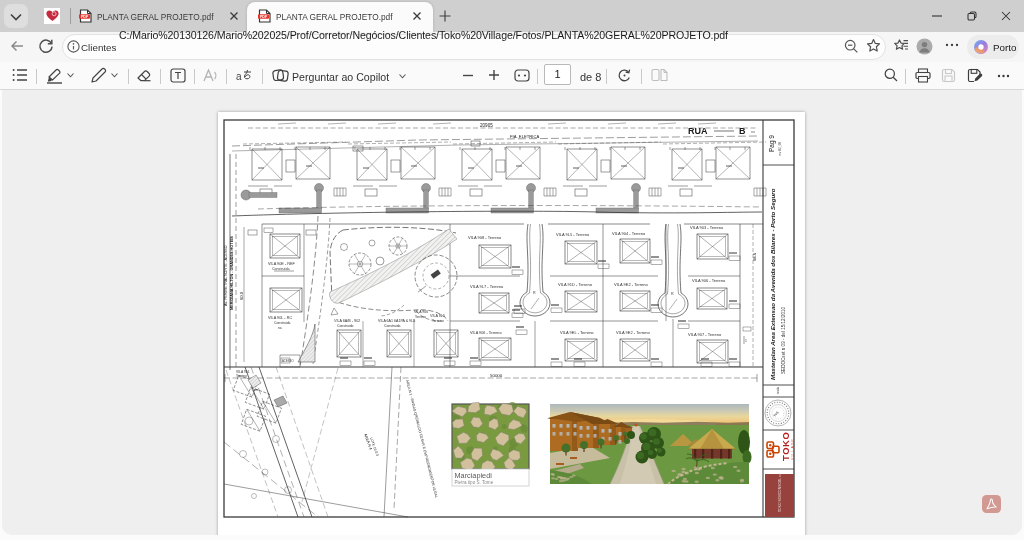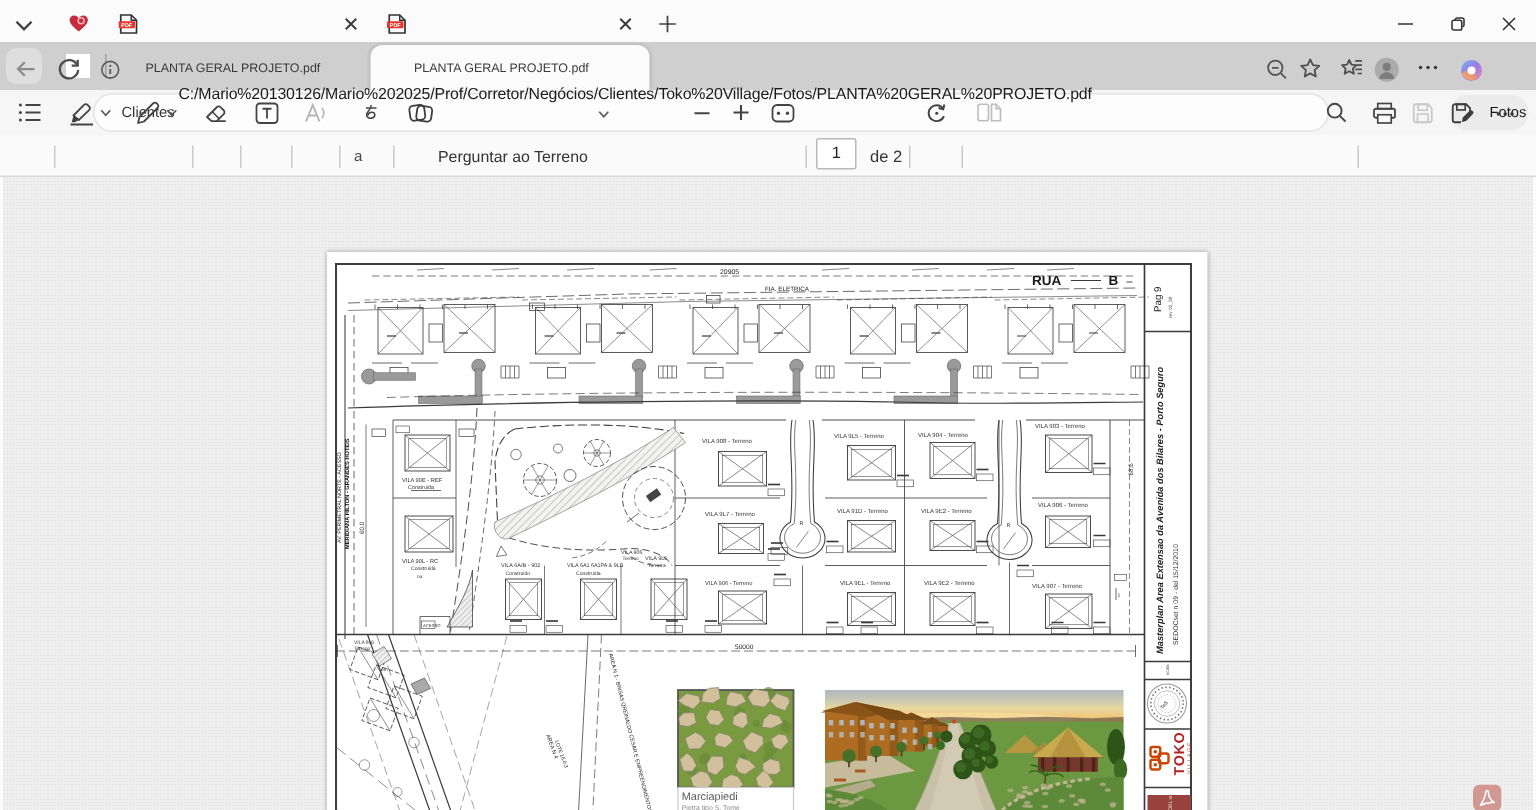--- a/index.html
+++ b/index.html
@@ -1,17 +1,17 @@
 <!DOCTYPE html>
 <html><head>
 <meta charset="utf-8">
 <style>
   html,body{margin:0;padding:0;width:1024px;height:540px;overflow:hidden;
     font-family:"Liberation Sans",sans-serif;}
-  .abs{position:absolute;margin-top:28px;}
+  .abs{position:absolute;}
   #win{position:relative;width:1024px;height:540px;background:#fbfbfb;}
   .hatch{background-image:
     repeating-linear-gradient(45deg, rgba(255,255,255,.5) 0 1px, rgba(0,0,0,0) 1px 4px),
     repeating-linear-gradient(-45deg, rgba(255,255,255,.5) 0 1px, rgba(0,0,0,0) 1px 4px);}
   #tabbar{left:0;top:0;width:1024px;height:32px;background:#cfcfcf;}
   #tabmenu{left:4px;top:4px;width:24px;height:24px;border-radius:7px;background:#dedede;}
   .favsq{left:44px;top:8px;width:16px;height:16px;background:#fff;}
   .vsep{width:1px;height:16px;top:8px;background:#9d9d9d;}
   .tabtxt{font-size:8.3px;color:#3a3a3a;top:12px;white-space:nowrap;letter-spacing:0;}
   #tab2{left:247px;top:2px;width:186px;height:30px;background:#fbfbfb;border-radius:8px 8px 0 0;box-shadow:0 0 3px rgba(0,0,0,.18);}
@@ -130,21 +130,21 @@
       </linearGradient>
       <linearGradient id="cpB" x1="0" y1="1" x2="1" y2="0">
         <stop offset="0" stop-color="#f4bc66"></stop>
           <stop offset="1" stop-color="#ee7a62"></stop>
       </linearGradient>
     </defs>
     <circle cx="8" cy="8" r="7" fill="url(#cpA)"></circle>
     <path d="M1.4 10.2 A7 7 0 0 0 11.8 13 L10.2 9.4 A4.2 4.2 0 0 1 4.2 7.6 Z" fill="url(#cpB)" opacity="0.9"></path>
     <circle cx="8" cy="8" r="2.7" fill="#fdfdfd"></circle>
   </svg>
-  <div class="abs" style="left:993px;top:42px;font-size:9.8px;color:#1a1a1a">Fotos</div>
+  <div class="abs" style="left:993px;top:42px;font-size:9.8px;color:#1a1a1a">Porto</div>
 
   <div id="toolbar" class="abs"></div>
   <svg class="ic" style="left:12px;top:68px" width="16" height="14" viewBox="0 0 16 14">
     <path d="M5 2 H15 M5 7 H15 M5 12 H15" stroke="#444" stroke-width="1.3"></path>
     <circle cx="1.6" cy="2" r="1" fill="#444"></circle>
       <circle cx="1.6" cy="7" r="1" fill="#444"></circle>
       <circle cx="1.6" cy="12" r="1" fill="#444"></circle>
   </svg>
   <div class="abs tsep" style="left:36px"></div>
 
@@ -187,39 +187,39 @@
   <div class="abs" style="left:236px;top:71px;font-size:10px;color:#444">a</div>
   <svg class="ic" style="left:242px;top:69px" width="11" height="11" viewBox="0 0 11 11">
     <path d="M2 3 H9 M5.5 1 C5.5 4 3 5 2.5 7 C2 9.5 4.5 10.3 6.5 9.5 C8.5 8.7 8.3 5.8 6 5.8 C4.5 5.8 3.5 6.8 3.4 8" fill="none" stroke="#444" stroke-width="1"></path>
   </svg>
   <div class="abs tsep" style="left:262px"></div>
 
   <svg class="ic" style="left:272px;top:67px" width="17" height="17" viewBox="0 0 17 17">
     <rect x="1.2" y="3.2" width="10" height="10" rx="2.6" fill="none" stroke="#3d3d3d" stroke-width="1.2" transform="rotate(-8 6.2 8.2)"></rect>
     <rect x="5.8" y="3.8" width="10" height="10" rx="2.6" fill="none" stroke="#3d3d3d" stroke-width="1.2" transform="rotate(8 10.8 8.8)"></rect>
   </svg>
-  <div class="abs" style="left:292px;top:70.5px;font-size:10.6px;color:#333">Perguntar ao Terreno</div>
+  <div class="abs" style="left:292px;top:70.5px;font-size:10.6px;color:#333">Perguntar ao Copilot</div>
   <svg class="ic" style="left:398px;top:73px" width="9" height="7" viewBox="0 0 9 7">
     <path d="M1.5 1.5 L4.5 4.8 L7.5 1.5" fill="none" stroke="#555" stroke-width="1.1"></path>
   </svg>
 
   <svg class="ic" style="left:462px;top:74px" width="12" height="3" viewBox="0 0 12 3">
     <path d="M1 1.5 H11" stroke="#444" stroke-width="1.4"></path>
   </svg>
   <svg class="ic" style="left:488px;top:69px" width="12" height="12" viewBox="0 0 12 12">
     <path d="M6 1 V11 M1 6 H11" stroke="#444" stroke-width="1.4"></path>
   </svg>
   <svg class="ic" style="left:514px;top:69px" width="16" height="13" viewBox="0 0 16 13">
     <rect x="1" y="1" width="14" height="11" rx="3" fill="none" stroke="#444" stroke-width="1.2"></rect>
     <circle cx="5" cy="6.5" r="1.1" fill="#444"></circle>
       <circle cx="11" cy="6.5" r="1.1" fill="#444"></circle>
   </svg>
   <div class="abs tsep" style="left:537px"></div>
   <div class="abs" style="left:544px;top:64px;width:27px;height:21px;background:#fff;border:1px solid #b9b9b9;border-radius:2px;box-sizing:border-box;text-align:center;font-size:11px;color:#222;line-height:19px">1</div>
-  <div class="abs" style="left:580px;top:70.5px;font-size:11px;color:#333">de 2</div>
+  <div class="abs" style="left:580px;top:70.5px;font-size:11px;color:#333">de 8</div>
   <div class="abs tsep" style="left:606px"></div>
 
   <svg class="ic" style="left:617px;top:68px" width="15" height="15" viewBox="0 0 15 15">
     <path d="M12.3 9.5 a5.3 5.3 0 1 1 -0.6 -5.2" fill="none" stroke="#444" stroke-width="1.3"></path>
     <path d="M12.6 1.6 L11.8 4.8 L8.7 4" fill="none" stroke="#444" stroke-width="1.3"></path>
     <circle cx="7.5" cy="7.5" r="1" fill="#444"></circle>
   </svg>
   <div class="abs tsep" style="left:641px"></div>
 
   <svg class="ic" style="left:651px;top:68px" width="17" height="14" viewBox="0 0 17 14">

